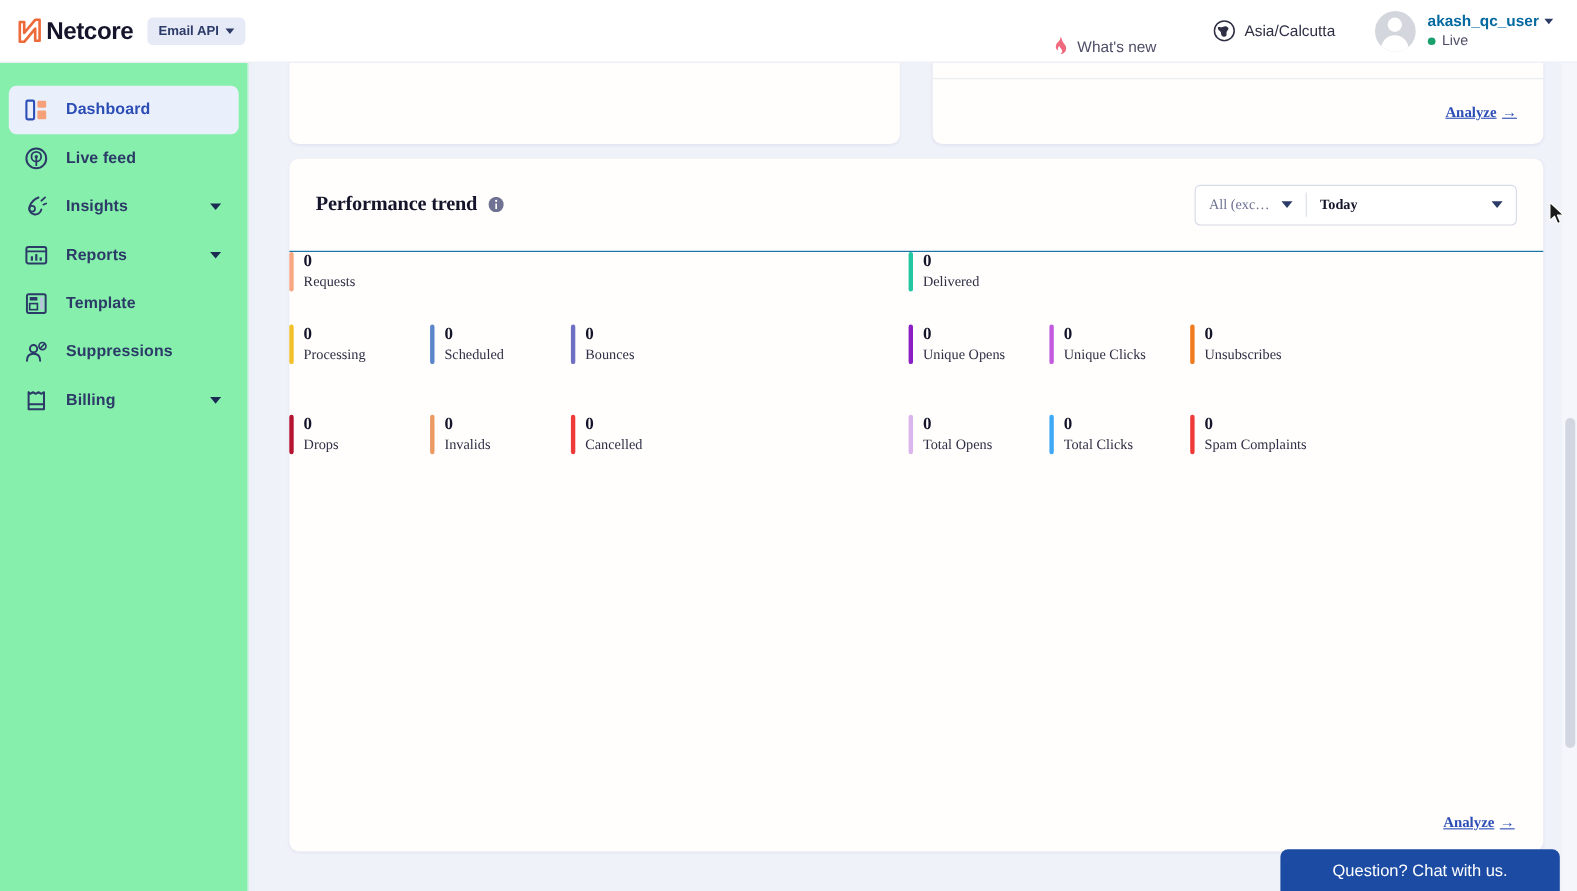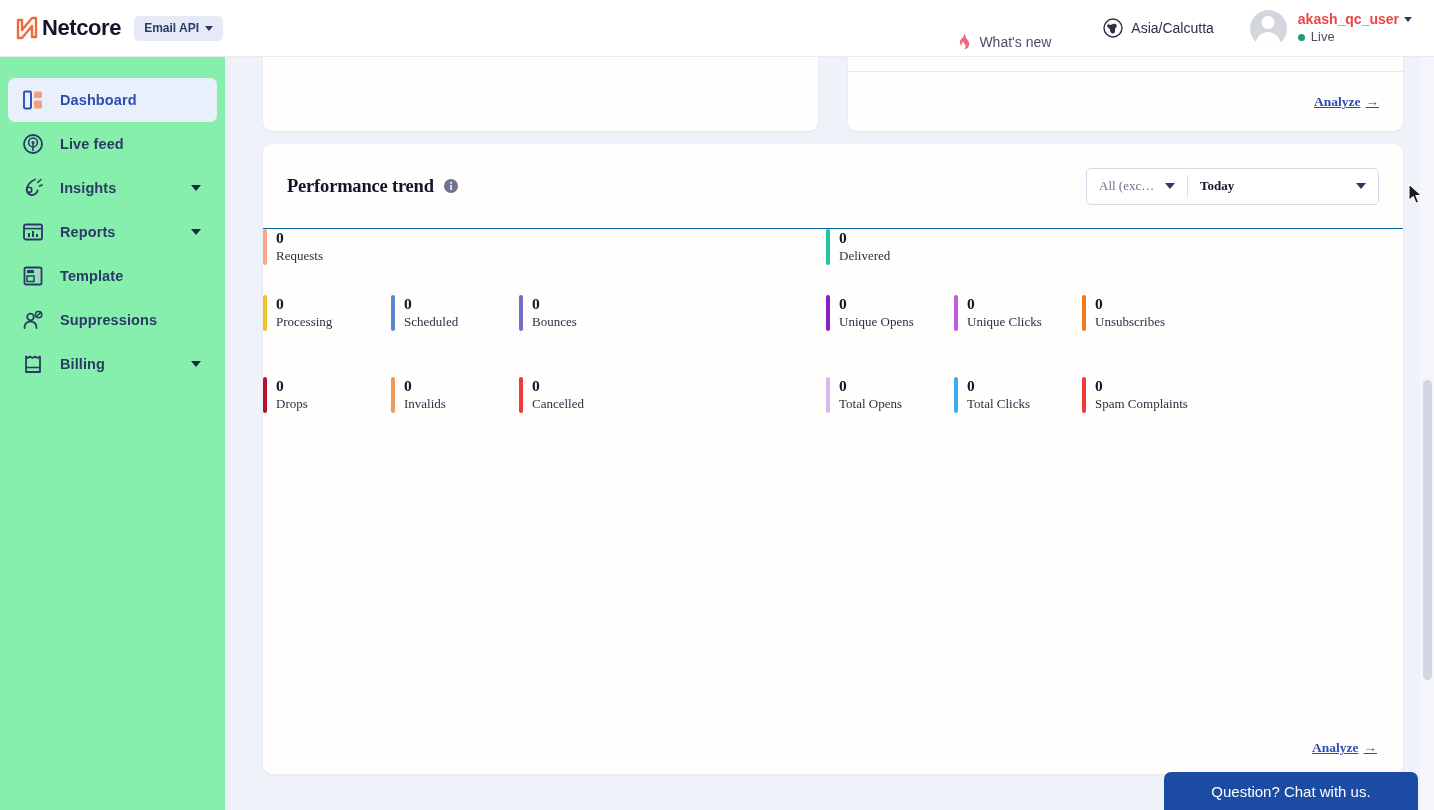--- a/index.html
+++ b/index.html
@@ -117,21 +117,21 @@
     left: 50%; top: 22px;
     transform: translateX(-50%);
     width: 25px; height: 22px;
     border-radius: 13px 13px 0 0;
     background: #ffffff;
   }
   .user-meta { line-height: 1.25; }
   .user-name {
     font-size: 14px;
     font-weight: 700;
-    color: #ef4444;
+    color: #0369a1;
     display: flex;
     align-items: center;
     gap: 5px;
   }
   .user-status {
     font-size: 13px;
     color: #4d4d66;
     display: flex;
     align-items: center;
     gap: 6px;

